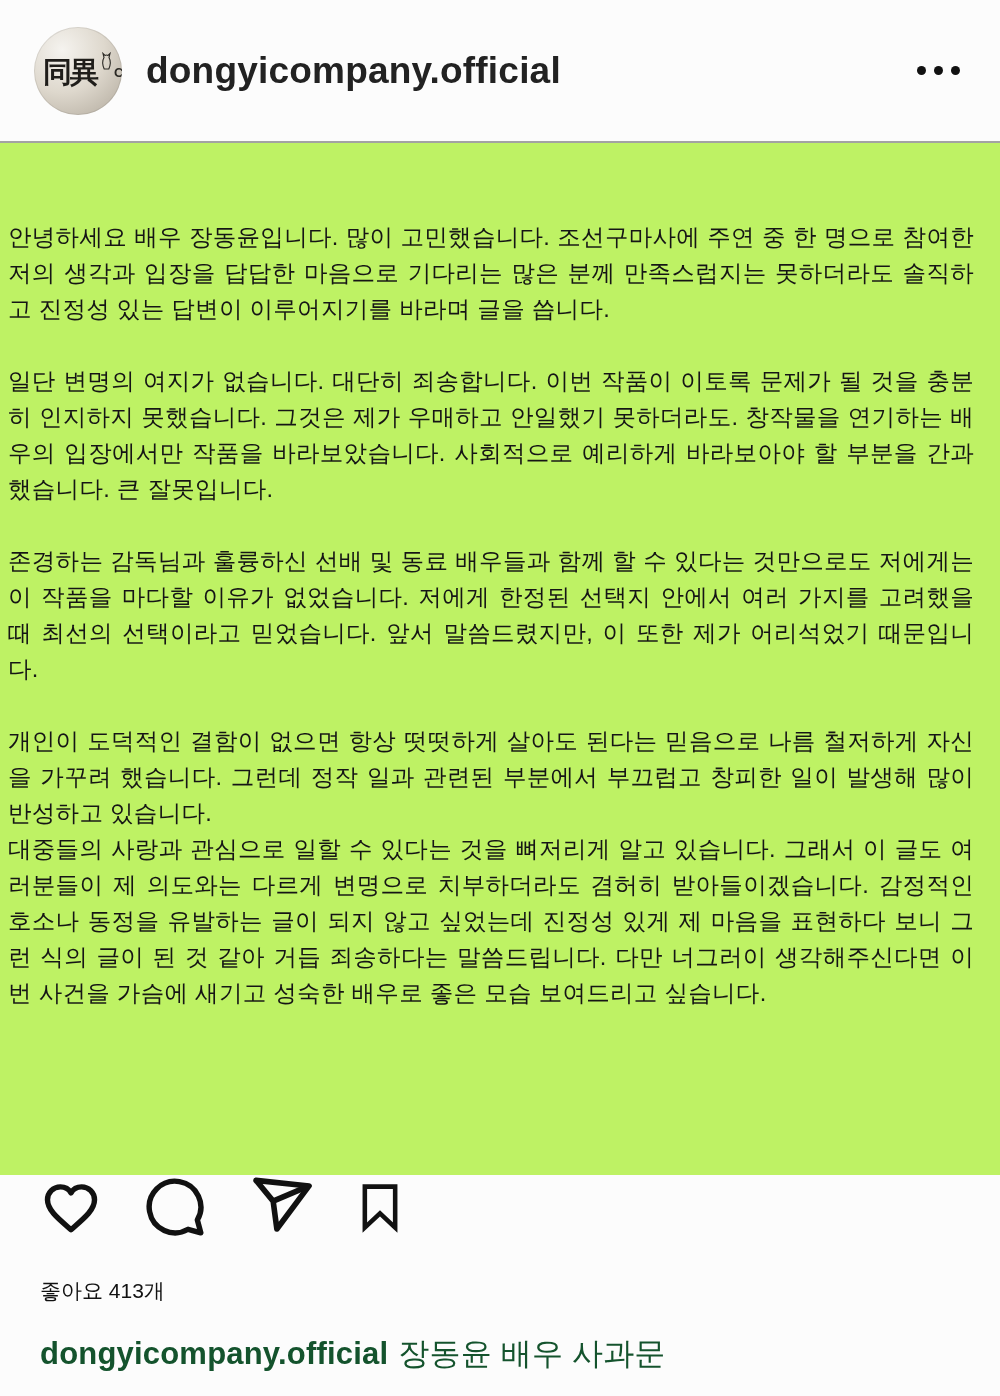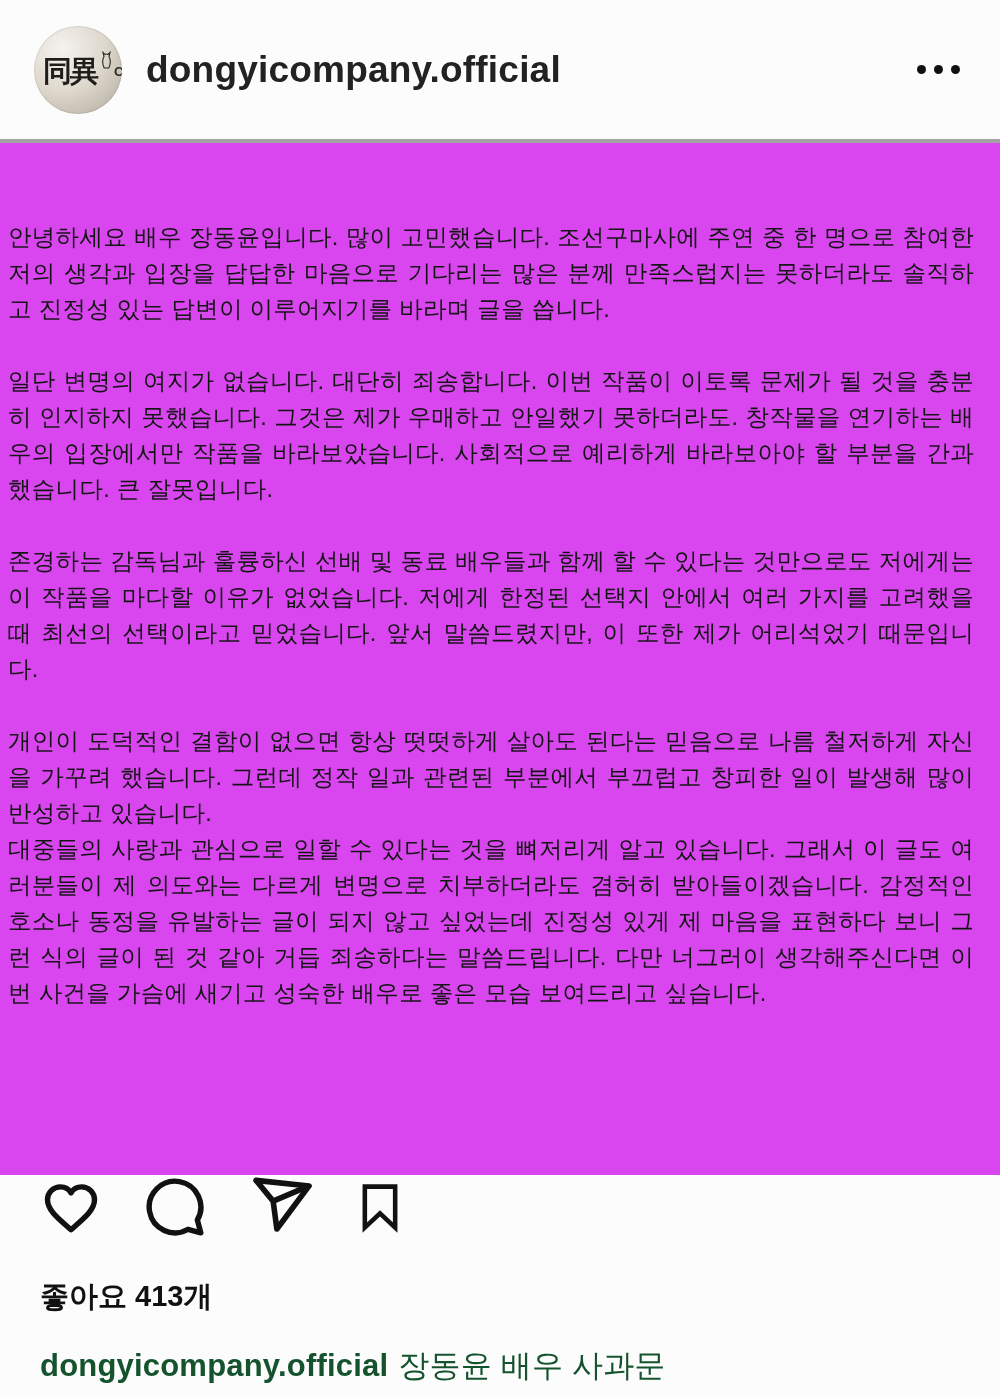--- a/index.html
+++ b/index.html
@@ -10,21 +10,21 @@
     font-family: "Liberation Sans", "DejaVu Sans", sans-serif;
     position: relative;
   }
 
   
   .post-header {
     height: 143px;
     display: flex;
     align-items: center;
     padding: 0 38px 0 34px;
-    border-bottom: 4px solid #a3a3a3;
+    border-bottom: 2px solid #a3a3a3;
     background: #fcfcfc;
   }
   .avatar {
     width: 88px; height: 88px;
     border-radius: 50%;
     background: radial-gradient(circle at 32% 26%, #f5f3ef 0%, #ded8cd 48%, #b0a89b 100%);
     box-shadow: inset 0 0 0 1px rgba(0,0,0,.08);
     overflow: hidden;
     display: flex;
     align-items: center;
@@ -51,21 +51,21 @@
   }
   .spacer { flex: 1; }
   .more-btn { display: flex; gap: 8px; padding: 8px 2px; cursor: pointer; }
   .more-btn i { width: 9px; height: 9px; border-radius: 50%; background: #111; }
 
   
   .post-image {
     height: 1032px;
     overflow: hidden;
     padding: 76px 26px 0 8px;
-    background: #d946ef;
+    background: #bef264;
   }
   .post-image p {
     font-size: 23.5px;
     line-height: 36px;
     font-weight: 500;
     color: #151515;
     letter-spacing: .3px;
     text-align: justify;
     word-break: break-all;
     margin-bottom: 36px;
@@ -81,22 +81,22 @@
   }
   .icon-btn { display: flex; align-items: center; cursor: pointer; color: #111; }
   .icon-btn + .icon-btn { margin-left: 42px; }
   .icon-btn svg { display: block; }
   .save-btn { margin-left: auto; }
 
   
   .likes-row {
     margin-top: 38px;
     padding: 0 40px;
-    font-size: 29px;
-    font-weight: 700;
+    font-size: 21px;
+    font-weight: 400;
     color: #111;
   }
   .caption-row {
     margin-top: 28px;
     padding: 0 40px;
     font-size: 31px;
     color: #14532d;
     letter-spacing: .2px;
   }
   .caption-username { font-weight: 700; cursor: pointer; }

